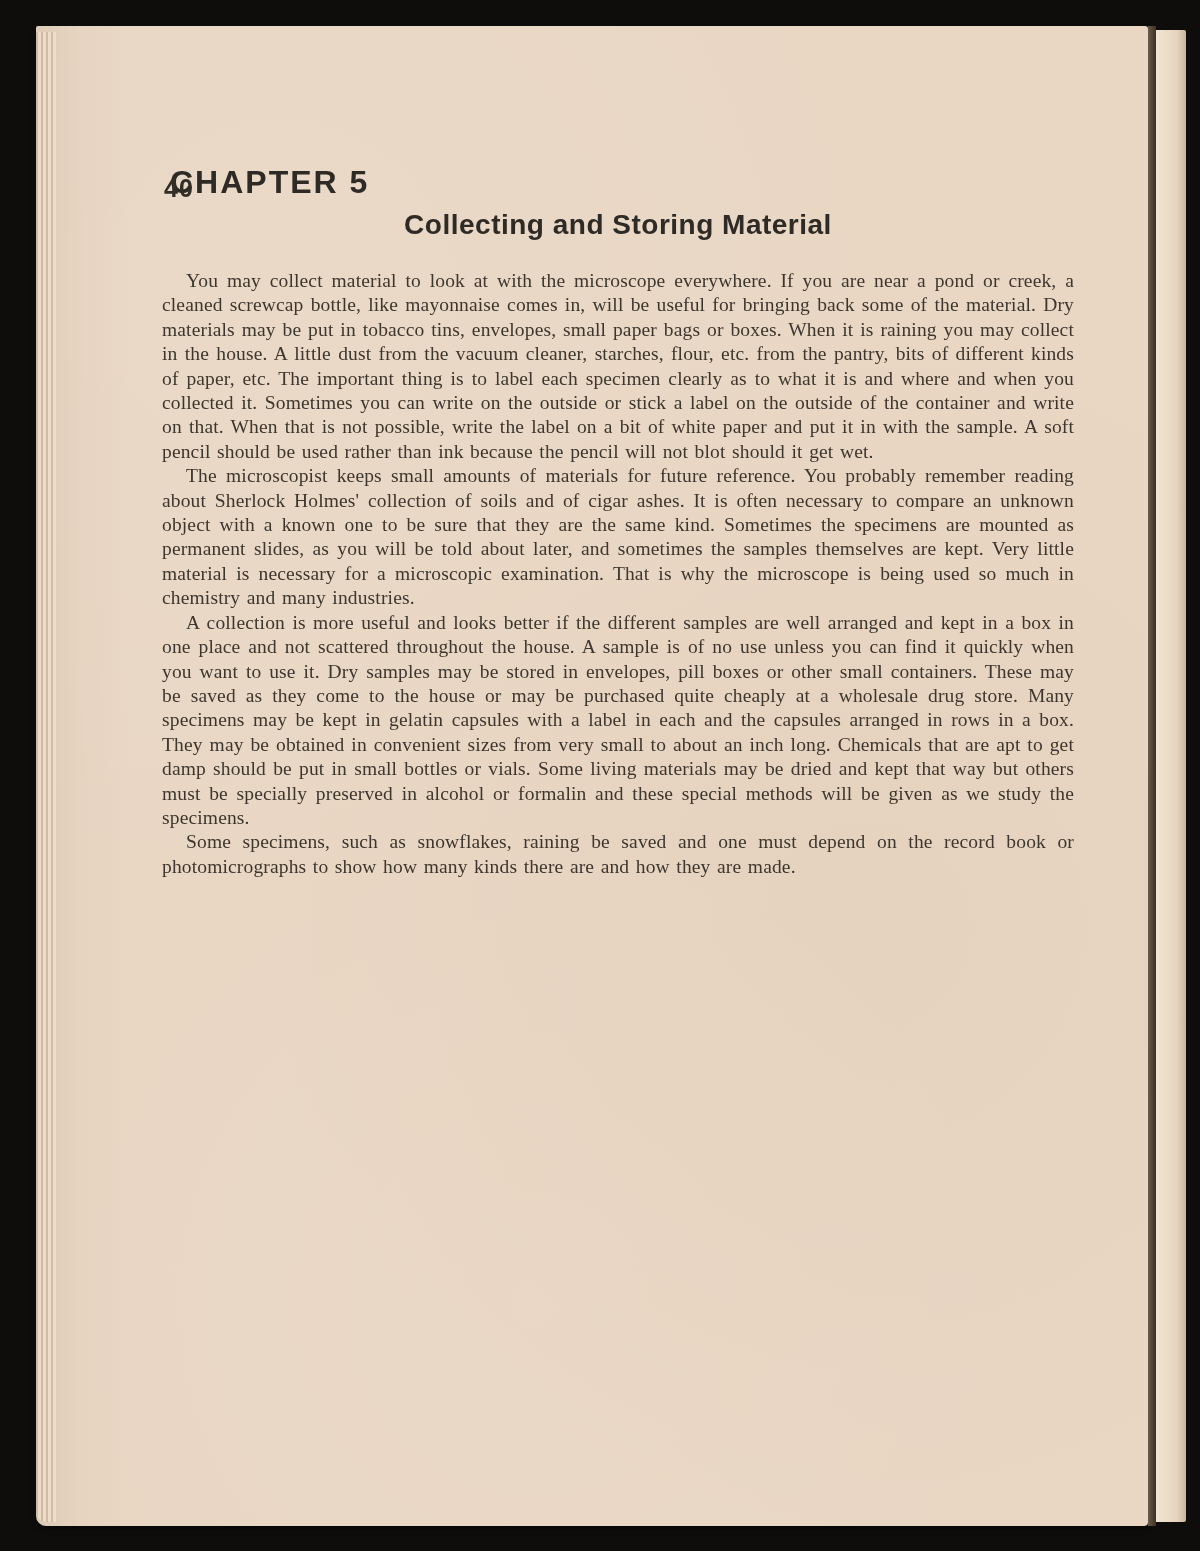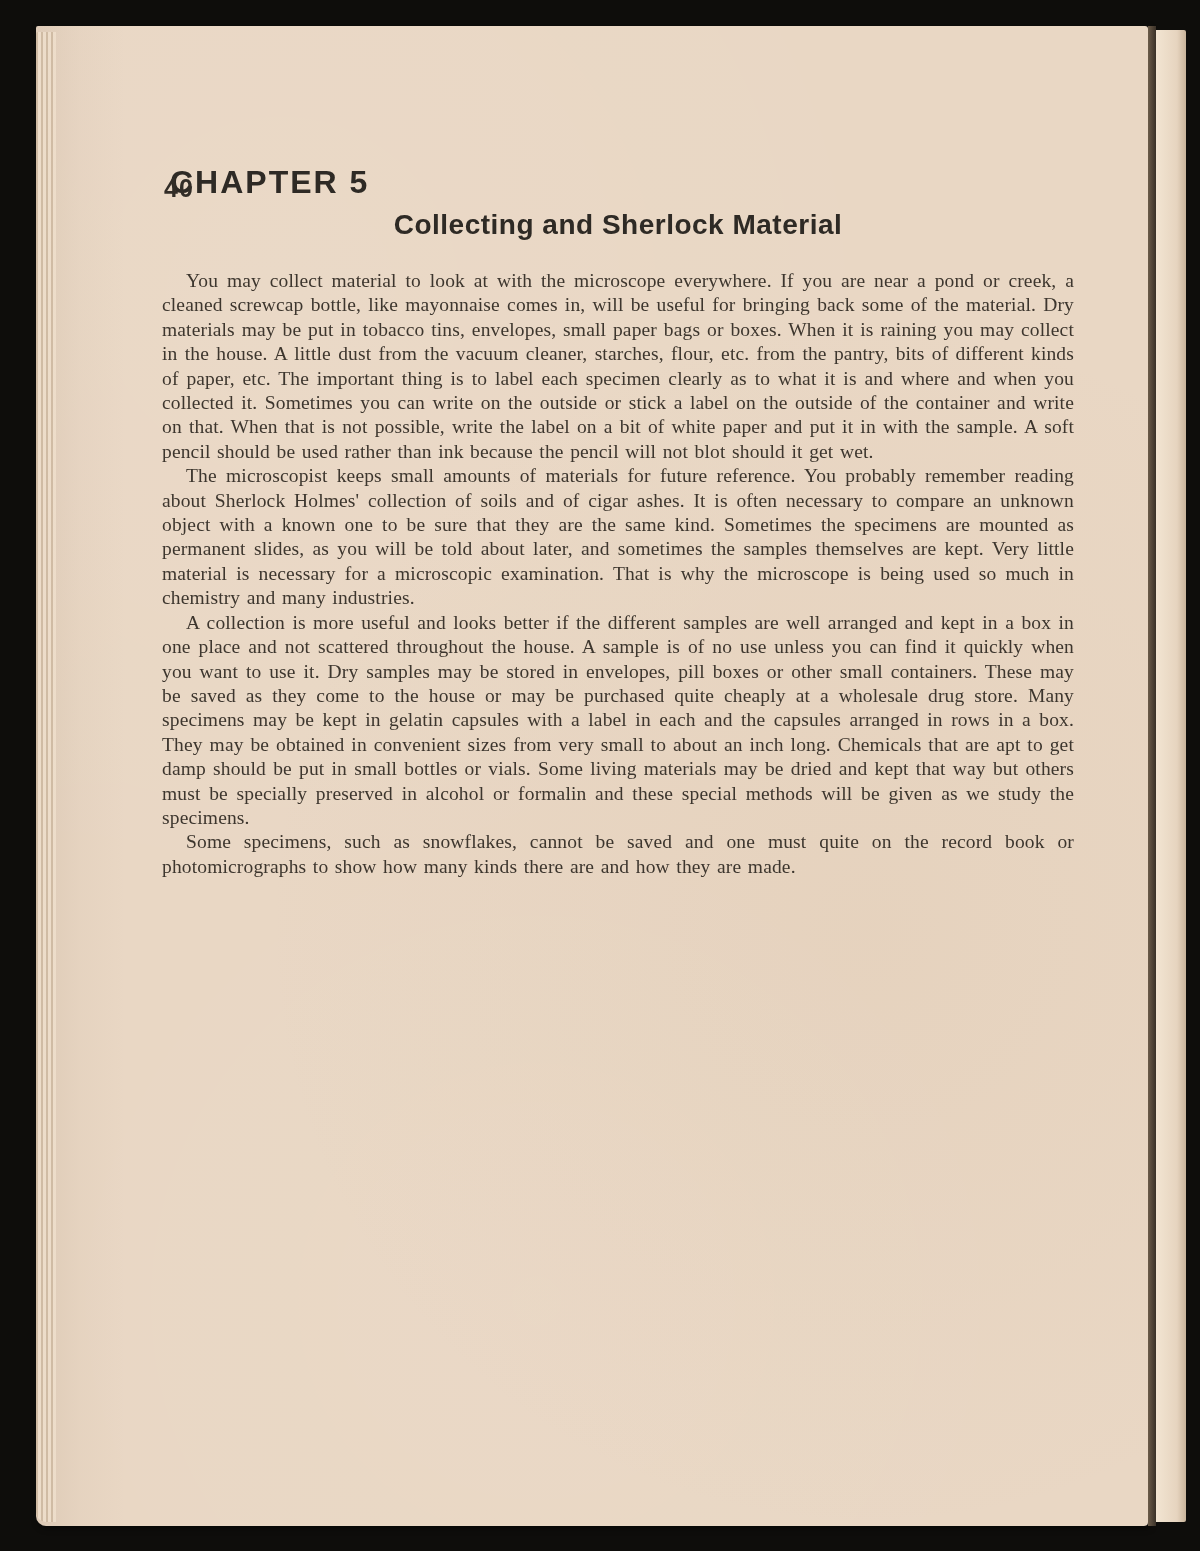--- a/index.html
+++ b/index.html
@@ -126,28 +126,28 @@
 
 <div class="scene">
 
   <div class="page">
     <div class="spine-edges"></div>
 
     <div class="content">
       <div class="header-row">
         <span class="page-number">40</span>
         <h1 class="chapter-title">CHAPTER 5</h1>
-        <h2 class="chapter-subtitle">Collecting and Sherlock Material</h2>
+        <h2 class="chapter-subtitle">Collecting and Storing Material</h2>
       </div>
 
       <div class="body-text">
           <p>You may collect material to look at with the microscope everywhere. If you are near a pond or creek, a cleaned screwcap bottle, like mayonnaise comes in, will be useful for bringing back some of the material. Dry materials may be put in tobacco tins, envelopes, small paper bags or boxes. When it is raining you may collect in the house. A little dust from the vacuum cleaner, starches, flour, etc. from the pantry, bits of different kinds of paper, etc. The important thing is to label each specimen clearly as to what it is and where and when you collected it. Sometimes you can write on the outside or stick a label on the outside of the container and write on that. When that is not possible, write the label on a bit of white paper and put it in with the sample. A soft pencil should be used rather than ink because the pencil will not blot should it get wet.</p>
           <p>The microscopist keeps small amounts of materials for future reference. You probably remember reading about Sherlock Holmes' collection of soils and of cigar ashes. It is often necessary to compare an unknown object with a known one to be sure that they are the same kind. Sometimes the specimens are mounted as permanent slides, as you will be told about later, and sometimes the samples themselves are kept. Very little material is necessary for a microscopic examination. That is why the microscope is being used so much in chemistry and many industries.</p>
           <p>A collection is more useful and looks better if the different samples are well arranged and kept in a box in one place and not scattered throughout the house. A sample is of no use unless you can find it quickly when you want to use it. Dry samples may be stored in envelopes, pill boxes or other small containers. These may be saved as they come to the house or may be purchased quite cheaply at a wholesale drug store. Many specimens may be kept in gelatin capsules with a label in each and the capsules arranged in rows in a box. They may be obtained in convenient sizes from very small to about an inch long. Chemicals that are apt to get damp should be put in small bottles or vials. Some living materials may be dried and kept that way but others must be specially preserved in alcohol or formalin and these special methods will be given as we study the specimens.</p>
-          <p>Some specimens, such as snowflakes, cannot be saved and one must quite on the record book or photomicrographs to show how many kinds there are and how they are made.</p>
+          <p>Some specimens, such as snowflakes, raining be saved and one must depend on the record book or photomicrographs to show how many kinds there are and how they are made.</p>
         </div>
     </div>
   </div>
 
   <div class="page-gap"></div>
   <div class="next-page"></div>
 
 </div>
 
 </body></html>

